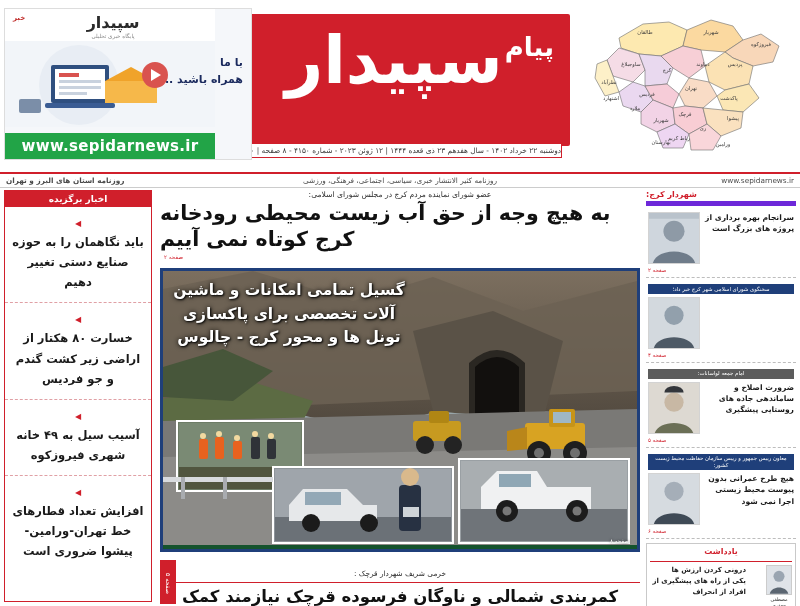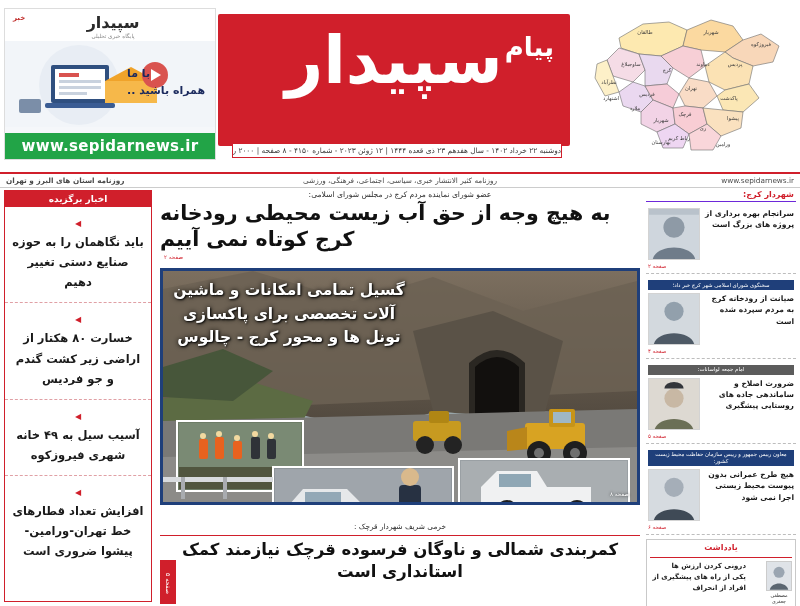--- a/index.html
+++ b/index.html
@@ -69,21 +69,21 @@
     font-size: 7.4px;
     line-height: 13px;
     text-align: center;
     direction: rtl;
     white-space: nowrap;
     overflow: hidden;
   }
 
   .ad-zone {
     position: absolute; top: 8px; left: 4px;
-    width: 212px; height: 152px;
+    width: 248px; height: 152px;
     border: 1px solid #ddd;
     background: #f5f7fa;
     overflow: hidden;
   }
   .ad-top {
     position: absolute; top: 0; left: 0; width: 210px; height: 34px;
     background: #ffffff;
     border-bottom: 1px solid #e4e8ee;
   }
   .ad-brand {
@@ -92,22 +92,22 @@
     color: #2a2a2a;
     font-size: 16px; font-weight: bold; direction: rtl;
   }
   .ad-brand small { display:block; font-size: 5.5px; font-weight: normal; color: #888; margin-top:1px;}
   .ad-badge {
     position: absolute; top: 5px; left: 8px;
     font-size: 7px; color: #c2302e; font-weight: bold;
   }
   .ad-illus { position: absolute; top: 32px; left: 0; width: 210px; height: 86px; }
   .ad-text {
-    position: absolute; top: 57px; right: 8px;
-    width: 80px; text-align: left;
+    position: absolute; top: 46px; right: 8px;
+    width: 80px; text-align: right;
     color: #1b2a5e; font-size: 11px; font-weight: bold; direction: rtl; line-height: 1.5;
   }
   .ad-url {
     position: absolute; bottom: 0; left: 0; width: 210px; height: 26px;
     background: #22a447;
     color: #fff; text-align: center;
     font-size: 15px; line-height: 26px; font-weight: bold;
     letter-spacing: .3px;
   }
 
@@ -137,23 +137,23 @@
 
   
   .col-right {
     position: absolute; top: 0; right: 4px;
     width: 150px; height: 412px;
   }
   .side-title {
     color: #d01f2b;
     font-size: 8px;
     font-weight: bold;
-    text-align: right;
-    direction: rtl;
-    border-bottom: 1px solid #6d28d9;
+    text-align: left;
+    direction: rtl;
+    border-bottom: 5px solid #6d28d9;
     padding: 0 2px 2px 0;
     margin-bottom: 3px;
   }
   .side-item {
     position: relative;
     border-bottom: 1px dashed #bdbdbd;
     padding: 3px 2px 4px 2px;
     margin-bottom: 3px;
     direction: rtl;
   }
@@ -224,21 +224,21 @@
     font-size: 20.5px; font-weight: bold; color: #111;
     text-align: left; direction: rtl; line-height: 1.25;
     margin: 1px 0 2px 0;
   }
   .lead-more {
     font-size: 5.6px; color: #d01f2b; direction: rtl; text-align: left;
     padding-left: 4px; margin-bottom: 3px;
   }
   .photo-frame {
     position: relative;
-    width: 480px; height: 237px;
+    width: 480px; height: 284px;
     border: 3px solid #1f3f7a;
     overflow: hidden;
     background: #14532d;
     margin-top: 8px;
   }
   .photo-frame svg { position:absolute; top:0; left:0; width: 474px; height: 274px; }
   .overlay-head {
     position: absolute; top: 8px; left: 10px;
     width: 232px;
     text-align: center;
@@ -426,21 +426,20 @@
       <div class="side-item">
         <span class="side-kicker">سخنگوی شورای اسلامی شهر کرج خبر داد؛</span>
         <div class="side-body">
           <div class="side-photo">
             <svg viewBox="0 0 52 52" xmlns="http://www.w3.org/2000/svg">
                 <rect width="52" height="52" fill="#d3d9de"></rect>
                 <circle cx="26" cy="18" r="10" fill="#92a0ac"></circle>
                 <path d="M5,52 C9,37 43,37 47,52 Z" fill="#4e5a66"></path>
               </svg>
           </div>
-          <div class="side-text">صیانت از رودخانه کرج به مردم سپرده شده است</div>
         </div>
         <span class="side-more">صفحه ۴</span>
       </div>
 
       <div class="side-item">
         <span class="side-kicker gray">امام جمعه لواسانات:</span>
         <div class="side-body">
           <div class="side-photo">
             <svg viewBox="0 0 52 52" xmlns="http://www.w3.org/2000/svg">
                 <rect width="52" height="52" fill="#ddd9d2"></rect>

